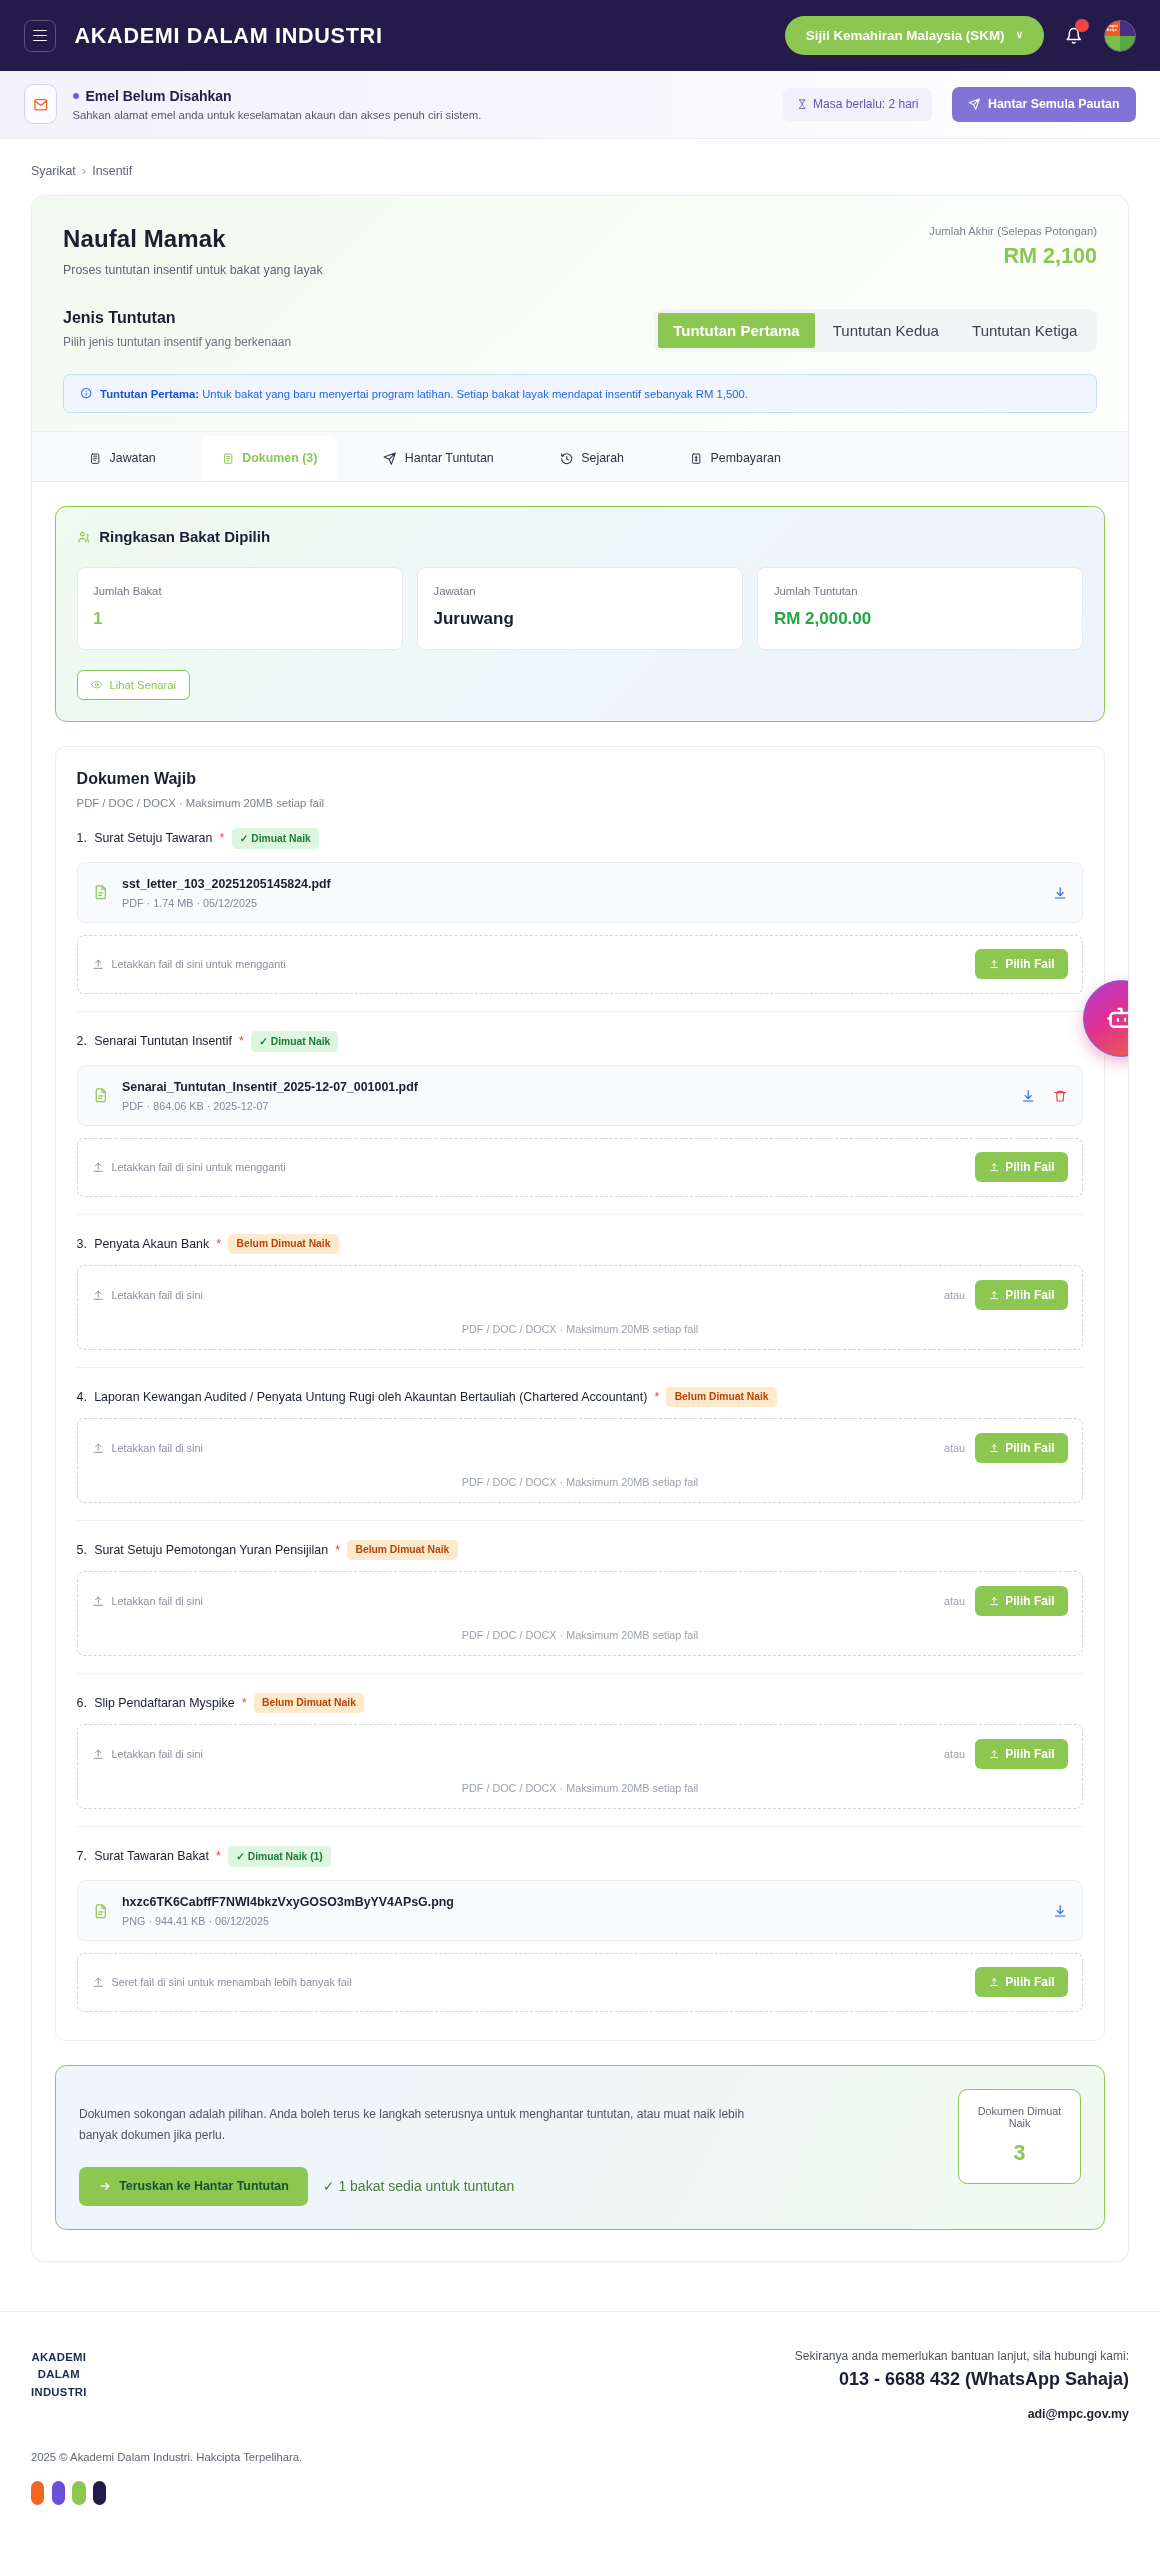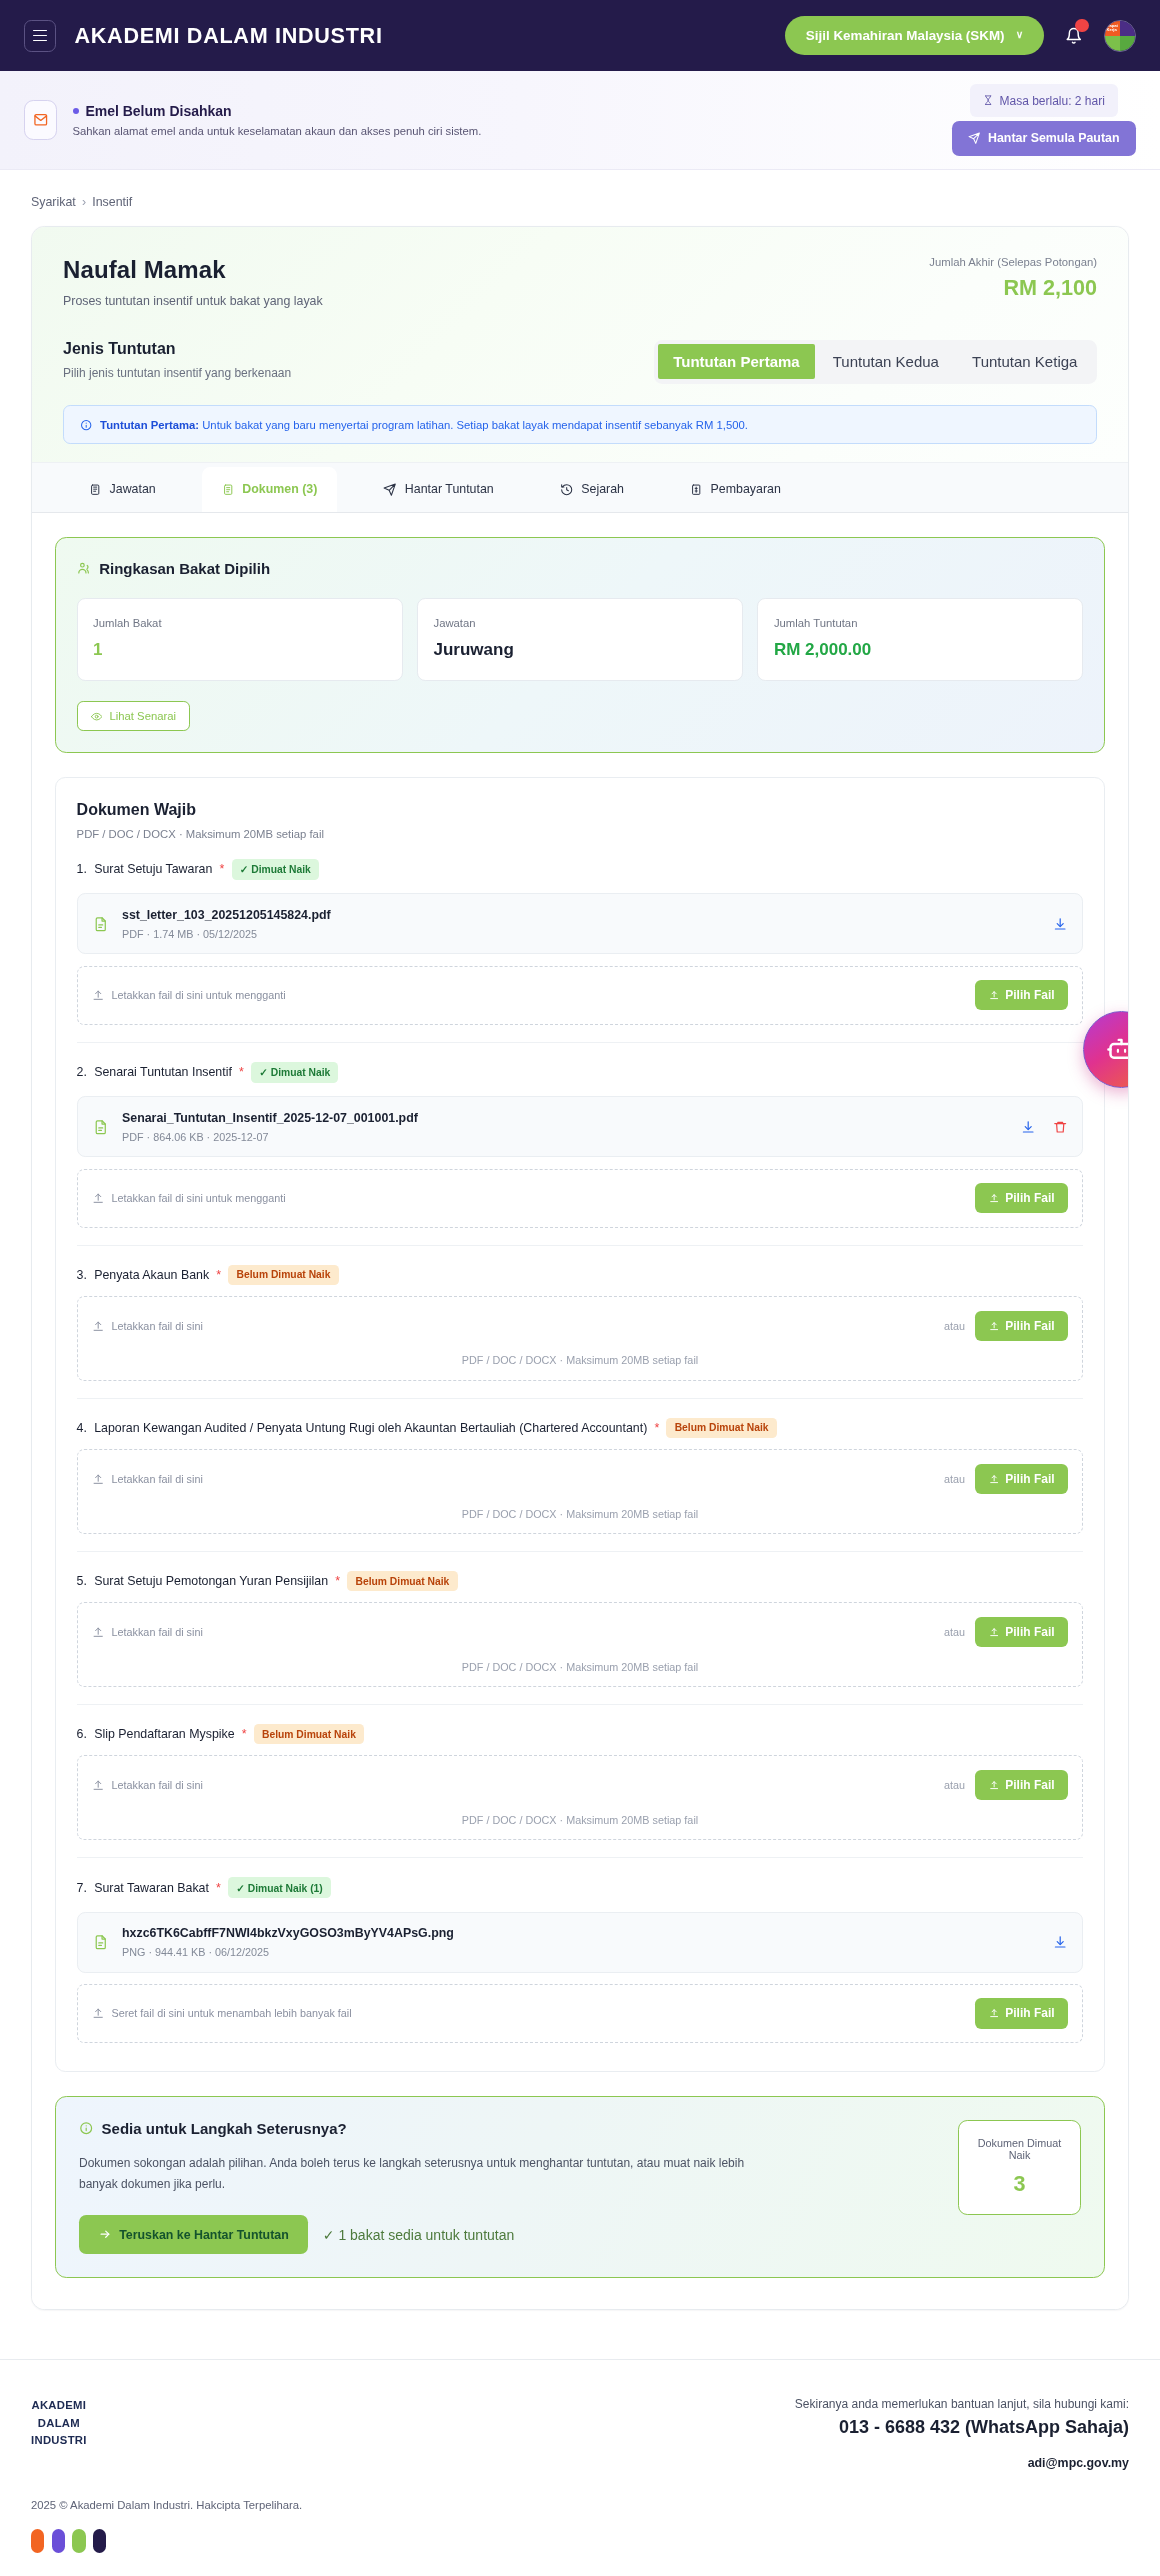--- a/index.html
+++ b/index.html
@@ -98,21 +98,21 @@
     display: flex; align-items: center; justify-content: center;
     flex: 0 0 auto;
   }
   .banner-texts { display: flex; flex-direction: column; gap: 5.2px; }
   .banner-title {
     display: flex; align-items: center; gap: 6.7px;
     font-size: 14px; font-weight: 700; color: #241b4a;
   }
   .bdot { width: 6.2px; height: 6.2px; border-radius: 50%; background: #6c5ce7; flex:0 0 auto;}
   .banner-sub { font-size: 11.3px; color: #595573; }
-  .banner-right { margin-left: auto; display: flex; align-items: center; gap: 4px; flex-direction: column; }
+  .banner-right { margin-left: auto; display: flex; align-items: center; gap: 20px; }
   .masa-chip {
     background: #f2f1fb;
     border-radius: 6.2px;
     padding: 9.3px 13.4px;
     font-size: 12px;
     color: #6156a8;
     display: flex; align-items: center; gap: 6.2px;
     white-space: nowrap;
   }
   .resend-btn {
@@ -868,27 +868,20 @@
                 </button>
               </div>
             </div>
           </div>
         </div>
 
       </div>
 
       <div class="ready">
         <div class="ready-left">
-          <div class="ready-title">
-            <svg width="14.4" height="14.4" viewBox="0 0 24 24" fill="none" stroke="#8cc751" stroke-width="2">
-              <circle cx="12" cy="12" r="9"></circle>
-                <path d="M12 16v-4M12 8h.01" stroke-linecap="round"></path>
-            </svg>
-            <span>Sedia untuk Langkah Seterusnya?</span>
-          </div>
           <div class="ready-body">Dokumen sokongan adalah pilihan. Anda boleh terus ke langkah seterusnya untuk menghantar tuntutan, atau muat naik lebih banyak dokumen jika perlu.</div>
           <div class="ready-actions">
             <button class="teruskan-btn">
               <svg width="12.4" height="12.4" viewBox="0 0 24 24" fill="none" stroke="#ffffff" stroke-width="2.3" stroke-linecap="round" stroke-linejoin="round">
                 <path d="M4 12h15"></path>
                   <path d="M13 6l6 6-6 6"></path>
               </svg>
               <span>Teruskan ke Hantar Tuntutan</span>
             </button>
             <span class="ready-note">✓ 1 bakat sedia untuk tuntutan</span>

